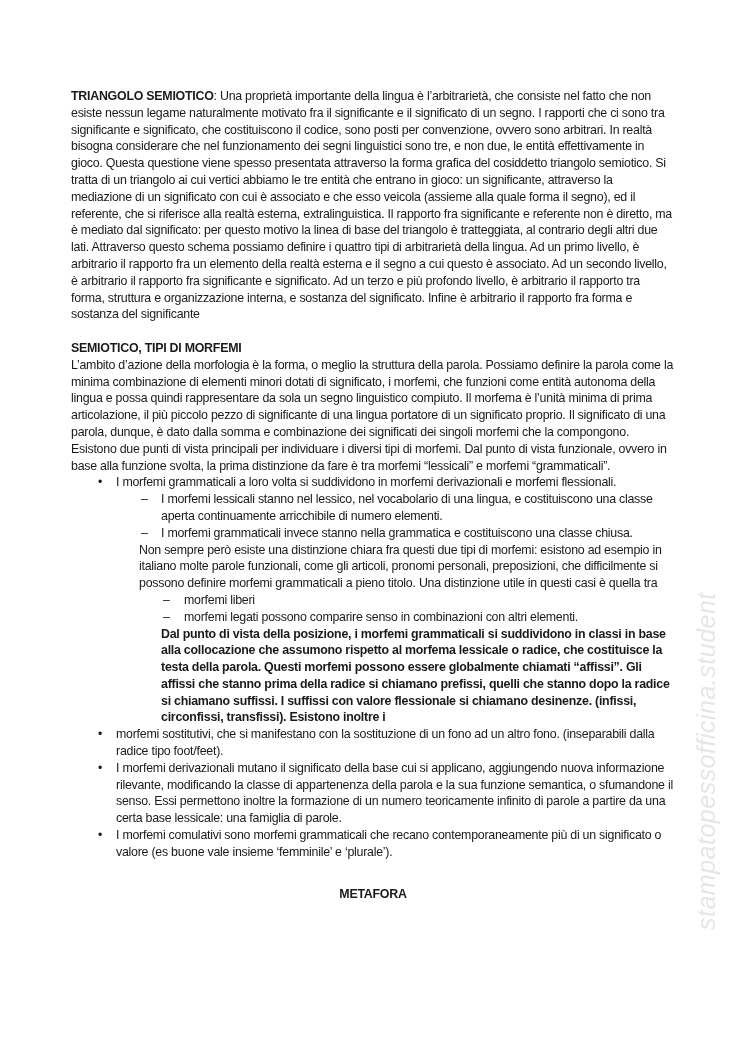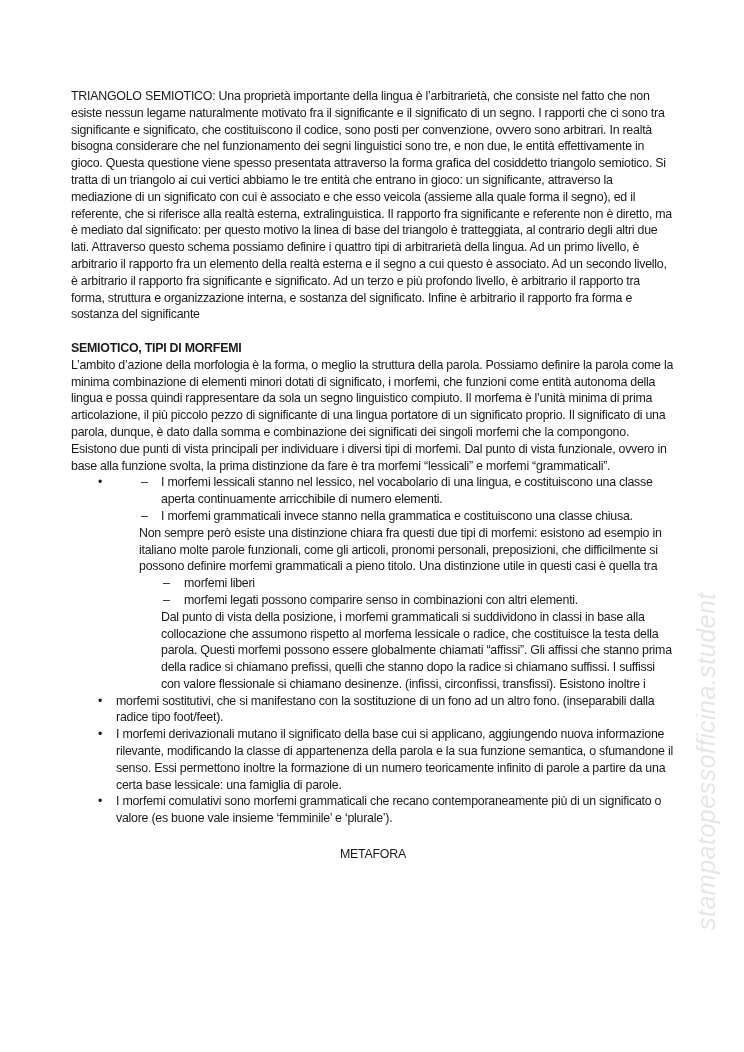--- a/index.html
+++ b/index.html
@@ -6,34 +6,34 @@
     body { width: 744px; height: 1052px; position: relative; overflow: hidden; }
     .page {
       position: absolute; left: 0; top: 0; width: 744px; height: 1052px; background: #ffffff;
       font-family: "Liberation Sans", sans-serif; color: #1a1a1a;
     }
     .content {
       position: absolute; left: 71px; top: 88px; width: 604px;
       font-size: 12.4px; line-height: 16.8px; letter-spacing: -0.25px;
     }
     p { margin: 0; }
-    .heading-inline { font-weight: normal; }
+    .heading-inline { font-weight: bold; }
     .section-heading { font-weight: bold; margin-top: 16.8px; }
-    .center-heading { font-weight: normal; text-align: center; margin-top: 19px; }
+    .center-heading { font-weight: bold; text-align: center; margin-top: 25px; }
     .u { }
     .bullet-row { position: relative; padding-left: 45px; }
     .bullet-row .bullet-mark {
       position: absolute; left: 24px; top: 0; width: 10px; text-align: center;
     }
     .dash-row { position: relative; padding-left: 90px; }
     .dash-row .dash-mark { position: absolute; left: 70px; top: 0; }
     .indent-para { padding-left: 68px; }
     .dash2-row { position: relative; padding-left: 113px; }
     .dash2-row .dash-mark { position: absolute; left: 92px; top: 0; }
-    .indent-para2 { padding-left: 90px; }
+    .indent-para2 { padding-left: 90px; font-weight: bold; }
     .watermark {
       position: absolute; left: 692px; top: 930px;
       transform-origin: 0 0; transform: rotate(-90deg);
       font-family: "Liberation Sans", sans-serif; font-style: italic;
       font-size: 25px; color: #e6e6e6; white-space: nowrap; letter-spacing: 0.5px;
     }
   </style>
 </head>
 <body>
 
@@ -42,20 +42,21 @@
 
   <div class="content">
 
     <p><span class="heading-inline">TRIANGOLO SEMIOTICO</span><span>: Una proprietà importante della lingua è l’arbitrarietà, che consiste nel fatto che non esiste nessun legame naturalmente motivato fra il significante e il significato di un segno. I rapporti che ci sono tra significante e significato, che costituiscono il codice, sono posti per convenzione, ovvero sono arbitrari. In realtà bisogna considerare che nel funzionamento dei segni linguistici sono tre, e non due, le entità effettivamente in gioco. Questa questione viene spesso presentata attraverso la forma grafica del cosiddetto triangolo semiotico. Si tratta di un triangolo ai cui vertici abbiamo le tre entità che entrano in gioco: un </span><span class="u">significante</span><span>, attraverso la mediazione di un </span><span class="u">significato</span><span> con cui è associato e che esso veicola (assieme alla quale forma il segno), ed il </span><span class="u">referente</span><span>, che si riferisce alla realtà esterna, extralinguistica. Il rapporto fra significante e referente non è diretto, ma è mediato dal significato: per questo motivo la linea di base del triangolo è tratteggiata, al contrario degli altri due lati. Attraverso questo schema possiamo definire i quattro tipi di arbitrarietà della lingua. Ad un primo livello, è arbitrario il rapporto fra un elemento della realtà esterna e il segno a cui questo è associato. Ad un secondo livello, è arbitrario il rapporto fra significante e significato. Ad un terzo e più profondo livello, è arbitrario il rapporto tra forma, struttura e organizzazione interna, e sostanza del significato. Infine è arbitrario il rapporto fra forma e sostanza del significante</span></p>
 
     <p class="section-heading">SEMIOTICO, TIPI DI MORFEMI</p>
     <p>L’ambito d’azione della morfologia è la forma, o meglio la struttura della parola. Possiamo definire la parola come la minima combinazione di elementi minori dotati di significato, i morfemi, che funzioni come entità autonoma della lingua e possa quindi rappresentare da sola un segno linguistico compiuto. Il morfema è l’unità minima di prima articolazione, il più piccolo pezzo di significante di una lingua portatore di un significato proprio. Il significato di una parola, dunque, è dato dalla somma e combinazione dei significati dei singoli morfemi che la compongono. Esistono due punti di vista principali per individuare i diversi tipi di morfemi. Dal punto di vista funzionale, ovvero in base alla funzione svolta, la prima distinzione da fare è tra morfemi “lessicali” e morfemi “grammaticali”.</p>
 
     <div class="bullet-row">
       <span class="bullet-mark">•</span>
+      <span>I morfemi grammaticali a loro volta si suddividono in morfemi derivazionali e morfemi flessionali.</span>
     </div>
     <div class="dash-row">
       <span class="dash-mark">–</span>
       <span>I morfemi lessicali stanno nel lessico, nel vocabolario di una lingua, e costituiscono una classe aperta continuamente arricchibile di numero elementi.</span>
     </div>
     <div class="dash-row">
       <span class="dash-mark">–</span>
       <span>I morfemi grammaticali invece stanno nella grammatica e costituiscono una classe chiusa.</span>
     </div>
     <p class="indent-para">Non sempre però esiste una distinzione chiara fra questi due tipi di morfemi: esistono ad esempio in italiano molte parole funzionali, come gli articoli, pronomi personali, preposizioni, che difficilmente si possono definire morfemi grammaticali a pieno titolo. Una distinzione utile in questi casi è quella tra</p>

